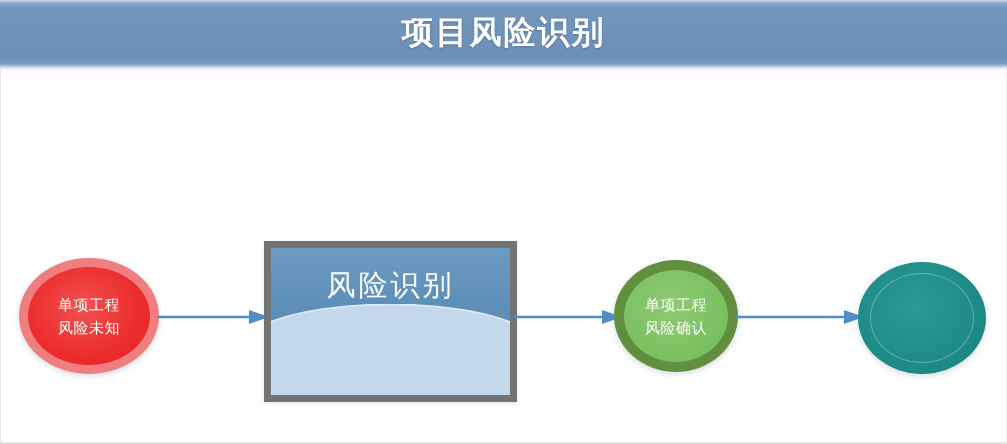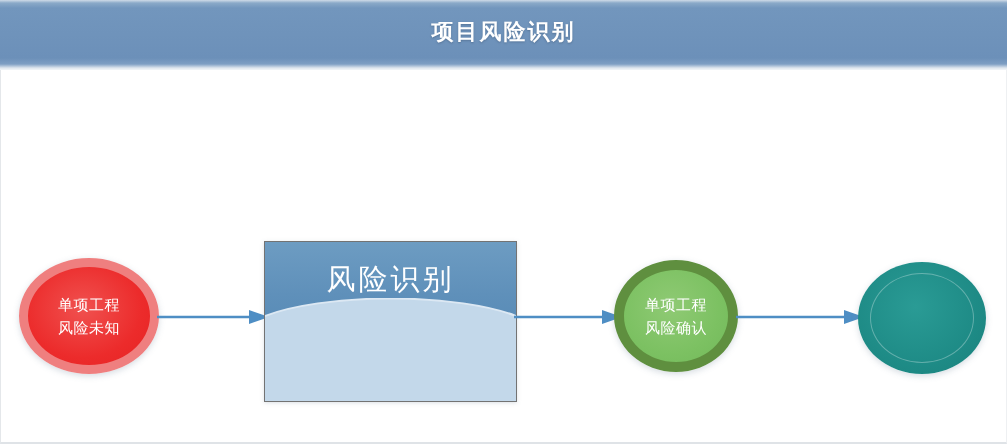--- a/index.html
+++ b/index.html
@@ -47,21 +47,21 @@
     bottom: -6px;
     height: 6px;
     background: linear-gradient(to bottom, #e6ecf2, #ffffff);
   }
   .title-text {
     position: absolute;
     left: 0;
     right: 0;
     top: 9px;
     text-align: center;
-    font-size: 22px;
+    font-size: 32px;
     font-weight: bold;
     color: #ffffff;
     letter-spacing: 2px;
     line-height: 46px;
     text-shadow: 0 1px 2px rgba(40,60,85,0.35);
     white-space: nowrap;
   }
 
   
   .canvas {
@@ -144,21 +144,21 @@
     pointer-events: none;
   }
 
   
   .process-box {
     position: absolute;
     left: 263px;
     top: 171px;
     width: 253px;
     height: 161px;
-    border: 1px solid #737373;
+    border: 7px solid #737373;
     background: #c8dbea;
     box-sizing: border-box;
     box-shadow: 0 1px 4px rgba(120,140,160,0.25);
     overflow: hidden;
   }
   .process-top {
     position: absolute;
     left: 0;
     top: 0;
     width: 100%;

